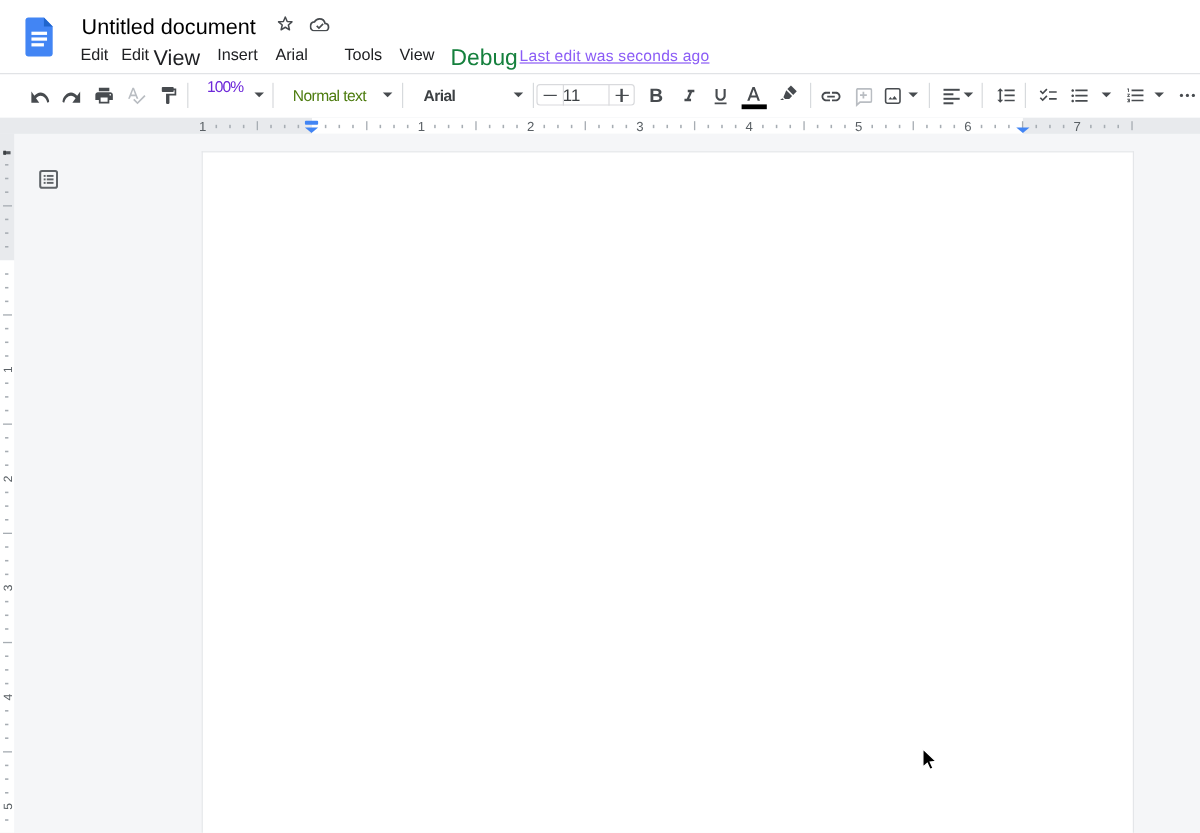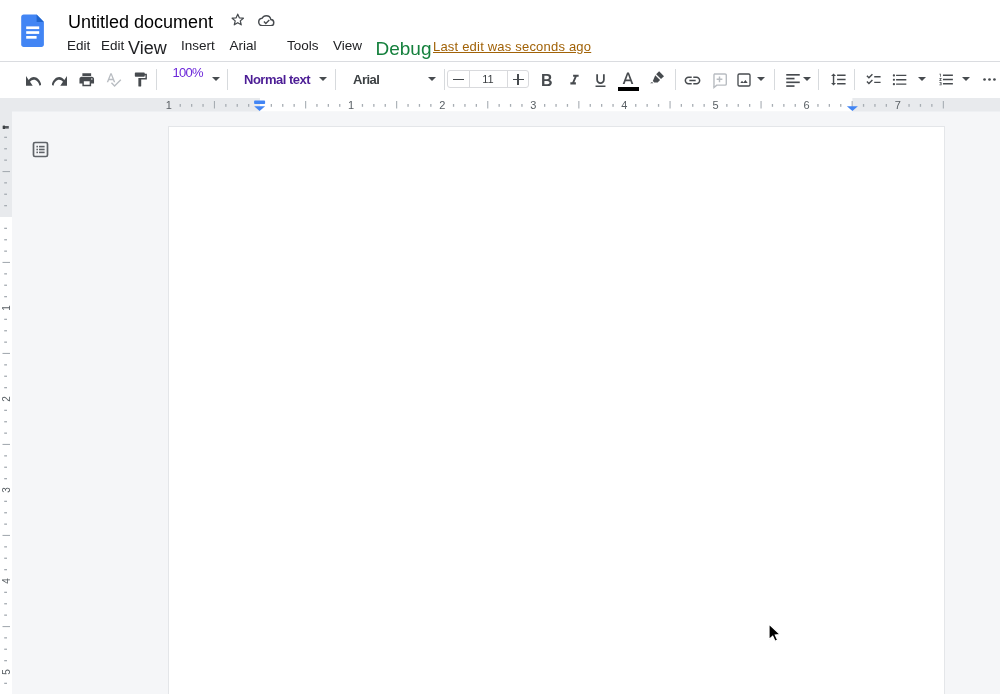--- a/index.html
+++ b/index.html
@@ -19,52 +19,52 @@
     <path d="M8.3 13.2 l3 3 l5.5 -5.5" fill="none" stroke="#474b4f" stroke-width="2.2"></path>
   </svg>
 <div class="abs" style="left:67px;top:37.6px;font-size:13.5px;color:#202124">Edit</div>
 <div class="abs" style="left:101px;top:37.6px;font-size:13.5px;color:#202124">Edit</div>
 <div class="abs" style="left:128px;top:37.6px;font-size:18px;color:#202124">View</div>
 <div class="abs" style="left:181px;top:37.6px;font-size:13.5px;color:#202124">Insert</div>
 <div class="abs" style="left:229.5px;top:37.6px;font-size:13.5px;color:#202124">Arial</div>
 <div class="abs" style="left:287px;top:37.6px;font-size:13.5px;color:#202124">Tools</div>
 <div class="abs" style="left:333px;top:37.6px;font-size:13.5px;color:#202124">View</div>
 <div class="abs" style="left:375.5px;top:37.6px;font-size:19px;color:#15803d">Debug</div>
-<div class="abs" style="left:433px;top:38.6px;font-size:13px;letter-spacing:.2px;color:#a16207;text-decoration:underline">Last edit was seconds ago</div>
+<div class="abs" style="left:433px;top:38.6px;font-size:13px;letter-spacing:.2px;color:#8b5cf6;text-decoration:underline">Last edit was seconds ago</div>
 <div class="abs" style="left:0;top:62px;width:1000px;height:36px;background:#fff"></div>
 <svg style="position:absolute;left:25.8px;top:76.4px" width="15" height="10.8" viewBox="2 7 20.1 10" preserveAspectRatio="none">
     <path d="M12.5 8c-2.65 0-5.05.99-6.9 2.6L2 7v9h9l-3.62-3.62c1.39-1.16 3.16-1.88 5.12-1.88 3.54 0 6.55 2.31 7.6 5.5l2.37-.78C21.08 11.03 17.15 8 12.5 8z" fill="#474b4f"></path>
   </svg>
 <svg style="position:absolute;left:52.2px;top:76.4px" width="15" height="10.8" viewBox="1.9 7 20.1 10" preserveAspectRatio="none">
     <path d="M18.4 10.6C16.55 8.99 14.15 8 11.5 8c-4.65 0-8.58 3.03-9.96 7.22L3.9 16c1.05-3.19 4.05-5.5 7.6-5.5 1.95 0 3.73.72 5.12 1.88L13 16h9V7l-3.6 3.6z" fill="#474b4f"></path>
   </svg>
 <svg style="position:absolute;left:77.8px;top:71.3px" width="17.5" height="17.5" viewBox="0 0 24 24">
     <path d="M19 8H5c-1.66 0-3 1.34-3 3v6h4v4h12v-4h4v-6c0-1.66-1.34-3-3-3zm-3 11H8v-5h8v5zm3-7c-.55 0-1-.45-1-1s.45-1 1-1 1 .45 1 1-.45 1-1 1zm-1-9H6v4h12V3z" fill="#474b4f"></path>
   </svg>
 <svg style="position:absolute;left:104.8px;top:71px" width="17" height="17" viewBox="0 0 24 24">
     <path d="M12.45 16h2.09L9.43 3H7.57L2.46 16h2.09l1.12-3h5.64l1.14 3zm-6.02-5L8.5 5.48 10.57 11H6.43zm15.16.59l-8.09 8.09L9.83 16l-1.41 1.41 5.09 5.09L23 13l-1.41-1.41z" fill="#b9bdc2"></path>
   </svg>
 <svg style="position:absolute;left:131.6px;top:71px" width="17" height="17" viewBox="0 0 24 24">
     <path d="M18 4V3c0-.55-.45-1-1-1H5c-.55 0-1 .45-1 1v4c0 .55.45 1 1 1h12c.55 0 1-.45 1-1V6h1v4H9v11c0 .55.45 1 1 1h2c.55 0 1-.45 1-1v-9h8V4h-3z" fill="#474b4f"></path>
   </svg>
 <div style="position:absolute;left:156px;top:69px;width:1px;height:21px;background:#d7dadd"></div>
 <div class="abs" style="left:172.5px;top:65px;font-size:13px;letter-spacing:-.75px;color:#6d28d9">100%</div>
 <div style="position:absolute;left:212px;top:77px;width:0;height:0;border-left:4px solid transparent;border-right:4px solid transparent;border-top:4.5px solid #474b4f"></div>
 <div style="position:absolute;left:227px;top:69px;width:1px;height:21px;background:#d7dadd"></div>
-<div class="abs" style="left:244px;top:72.3px;font-size:13px;letter-spacing:-.5px;font-weight:700;color:#4c1d95">Normal text</div>
+<div class="abs" style="left:244px;top:72.3px;font-size:13px;letter-spacing:-.5px;font-weight:400;color:#4d7c0f">Normal text</div>
 <div style="position:absolute;left:319px;top:77px;width:0;height:0;border-left:4px solid transparent;border-right:4px solid transparent;border-top:4.5px solid #474b4f"></div>
 <div style="position:absolute;left:335px;top:69px;width:1px;height:21px;background:#d7dadd"></div>
 <div class="abs" style="left:353px;top:72.3px;font-size:13px;letter-spacing:-.5px;font-weight:700;color:#3c4043">Arial</div>
 <div style="position:absolute;left:428px;top:77px;width:0;height:0;border-left:4px solid transparent;border-right:4px solid transparent;border-top:4.5px solid #474b4f"></div>
 <div style="position:absolute;left:444px;top:69px;width:1px;height:21px;background:#d7dadd"></div>
 <div class="abs" style="left:447px;top:69.5px;width:82px;height:18px;border:1px solid #d9dadd;border-radius:3px;box-sizing:border-box"></div>
 <div class="abs" style="left:469px;top:69.5px;width:1px;height:18px;background:#d9dadd"></div>
 <div class="abs" style="left:507px;top:69.5px;width:1px;height:18px;background:#d9dadd"></div>
 <div class="abs" style="left:452.5px;top:78.8px;width:11px;height:1.7px;background:#474b4f"></div>
-<div class="abs" style="left:447px;top:70px;width:60px;height:19px;text-align:center;line-height:19px;font-size:11px;color:#3c4043;margin-left:22px;width:38px">11</div>
+<div class="abs" style="left:447px;top:70px;width:60px;height:19px;text-align:left;line-height:19px;font-size:14px;color:#3c4043;margin-left:22px;width:38px">11</div>
 <div class="abs" style="left:512.5px;top:78.8px;width:11px;height:1.7px;background:#474b4f"></div>
 <div class="abs" style="left:517.2px;top:74.2px;width:1.7px;height:11px;background:#474b4f"></div>
 <div class="abs" style="left:541px;top:72px;font-size:16px;font-weight:bold;color:#474b4f">B</div>
 <svg style="position:absolute;left:565.8px;top:71.8px" width="17" height="16.5" viewBox="0 0 24 24">
     <path d="M10 4v3h2.21l-3.42 8H6v3h8v-3h-2.21l3.42-8H18V4z" fill="#474b4f"></path>
   </svg>
 <svg style="position:absolute;left:592px;top:71.8px" width="17" height="17" viewBox="0 0 24 24">
     <path d="M12 17c3.31 0 6-2.69 6-6V3h-2.5v8c0 1.93-1.57 3.5-3.5 3.5S8.5 12.93 8.5 11V3H6v8c0 3.31 2.69 6 6 6zm-7 2v2h14v-2H5z" fill="#474b4f"></path>
   </svg>
 <svg style="position:absolute;left:617px;top:69.6px" width="22" height="17" viewBox="0 0 24 17">

